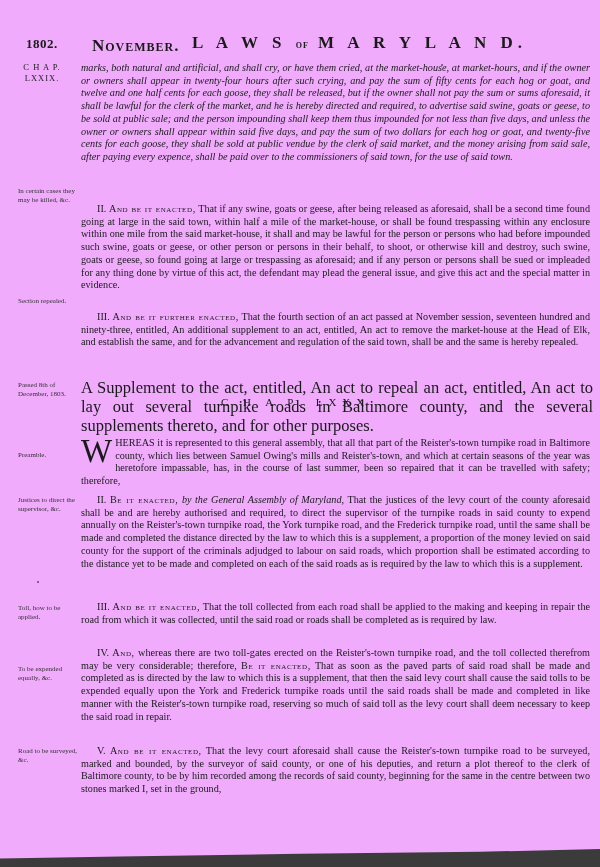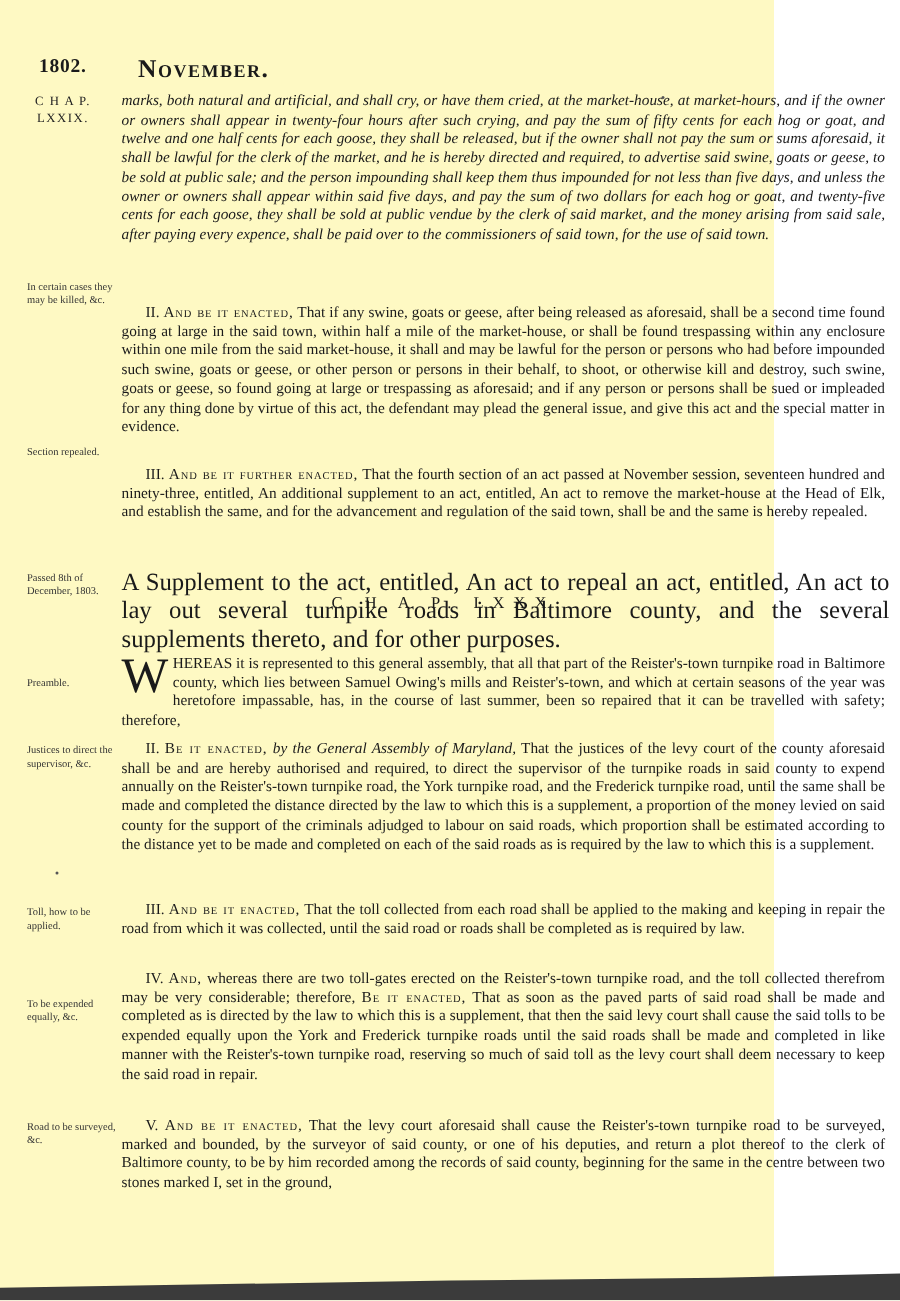--- a/index.html
+++ b/index.html
@@ -1,18 +1,18 @@
 <!DOCTYPE html>
 <html><head>
 <meta charset="utf-8">
 <style>
   html, body { margin: 0; padding: 0; background: #ffffff; }
   body { width: 600px; height: 867px; position: relative; overflow: hidden;
          font-family: "Liberation Serif", "DejaVu Serif", serif; color: #1a1a1a; }
-  .page { position: absolute; left: 0; top: 0; width: 516px; height: 867px; background: #fef9c3; }
+  .page { position: absolute; left: 0; top: 0; width: 600px; height: 867px; background: #f0abfc; }
   .header { position: absolute; top: 36px; left: 20px; width: 560px; height: 20px; }
   .hdr-year { position: absolute; left: 6px; top: 0; font-size: 13px; font-weight: bold; letter-spacing: 0.5px; }
   .hdr-month { position: absolute; left: 72px; top: 0; font-size: 17px; font-weight: bold; font-variant: small-caps; letter-spacing: 1px; }
   .hdr-title { position: absolute; left: 172px; top: -3px; font-size: 17px; font-weight: bold; letter-spacing: 5px; }
   .hdr-title .small { font-size: 11px; letter-spacing: 1px; font-variant: small-caps; }
   .margin { position: absolute; left: 18px; width: 60px; font-size: 7px; line-height: 9px; color: #333; }
   .margin.chap { font-size: 8.5px; text-align: center; width: 44px; left: 20px; letter-spacing: 1px; line-height: 11px; color: #222; }
   .body-text { position: absolute; left: 81px; width: 509px; font-size: 10.2px; line-height: 12.7px; text-align: justify; }
   .para { margin: 0; text-indent: 0; }
   .indent { text-indent: 16px; }
@@ -25,20 +25,21 @@
   .speck { position: absolute; width: 2px; height: 2px; background: #555; border-radius: 1px; }
 </style>
 </head>
 <body>
 
 <div class="page">
 
   <div class="header">
     <span class="hdr-year">1802.</span>
     <span class="hdr-month">November.</span>
+    <span class="hdr-title"><span>L A W S</span> <span class="small">of</span> <span>M A R Y L A N D.</span></span>
   </div>
 
   <div class="margin chap" style="top:62px;">
     <div>C H A P.</div>
     <div>LXXIX.</div>
   </div>
   <div class="body-text" style="top:62px;font-style:italic;">
     <p class="para">marks, both natural and artificial, and shall cry, or have them cried, at the market-house, at market-hours, and if the owner or owners shall appear in twenty-four hours after such crying, and pay the sum of fifty cents for each hog or goat, and twelve and one half cents for each goose, they shall be released, but if the owner shall not pay the sum or sums aforesaid, it shall be lawful for the clerk of the market, and he is hereby directed and required, to advertise said swine, goats or geese, to be sold at public sale; and the person impounding shall keep them thus impounded for not less than five days, and unless the owner or owners shall appear within said five days, and pay the sum of two dollars for each hog or goat, and twenty-five cents for each goose, they shall be sold at public vendue by the clerk of said market, and the money arising from said sale, after paying every expence, shall be paid over to the commissioners of said town, for the use of said town.</p>
   </div>
 

